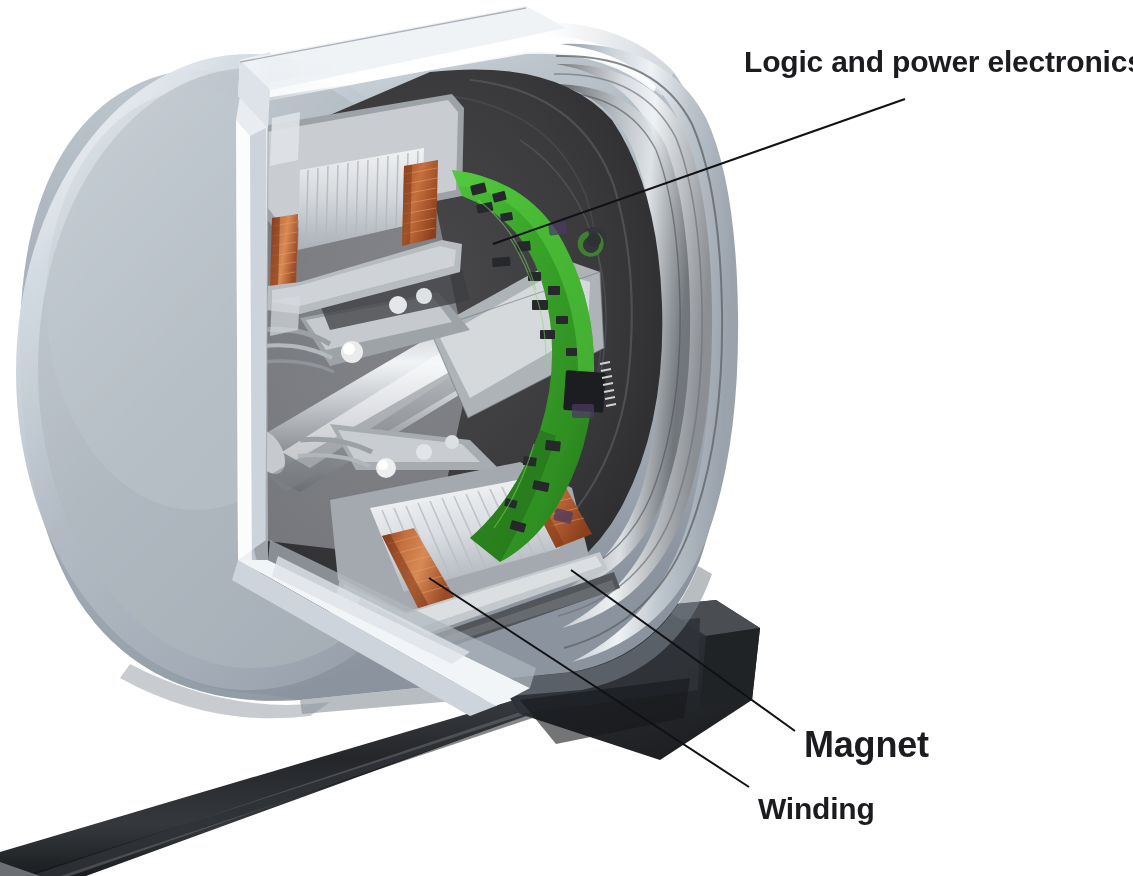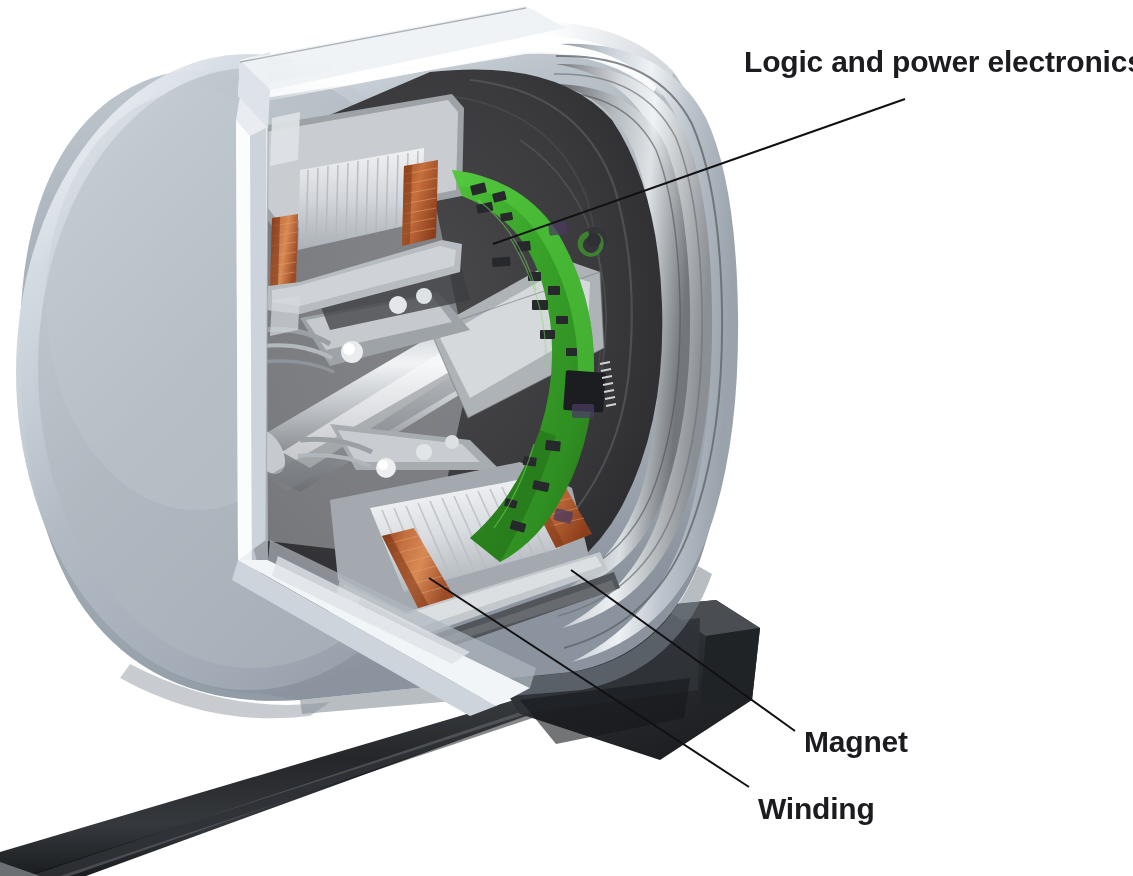--- a/index.html
+++ b/index.html
@@ -20,21 +20,21 @@
   .callout-label {
     position:absolute;
     font-family:"Liberation Sans", sans-serif;
     font-weight:700;
     color:#1c1c20;
     white-space:nowrap;
     letter-spacing:-0.2px;
     line-height:1;
   }
   #label-logic   { left:744px; top:47px;  font-size:30px; }
-  #label-magnet  { left:804px; top:727px; font-size:30px; }
+  #label-magnet  { left:804px; top:727px; font-size:36px; }
   #label-winding { left:758px; top:783px; font-size:30px; }
 </style>
 </head>
 <body>
 
 <div id="stage">
 
   <svg id="art" viewBox="0 0 1133 876" xmlns="http://www.w3.org/2000/svg">
     <defs>
 

